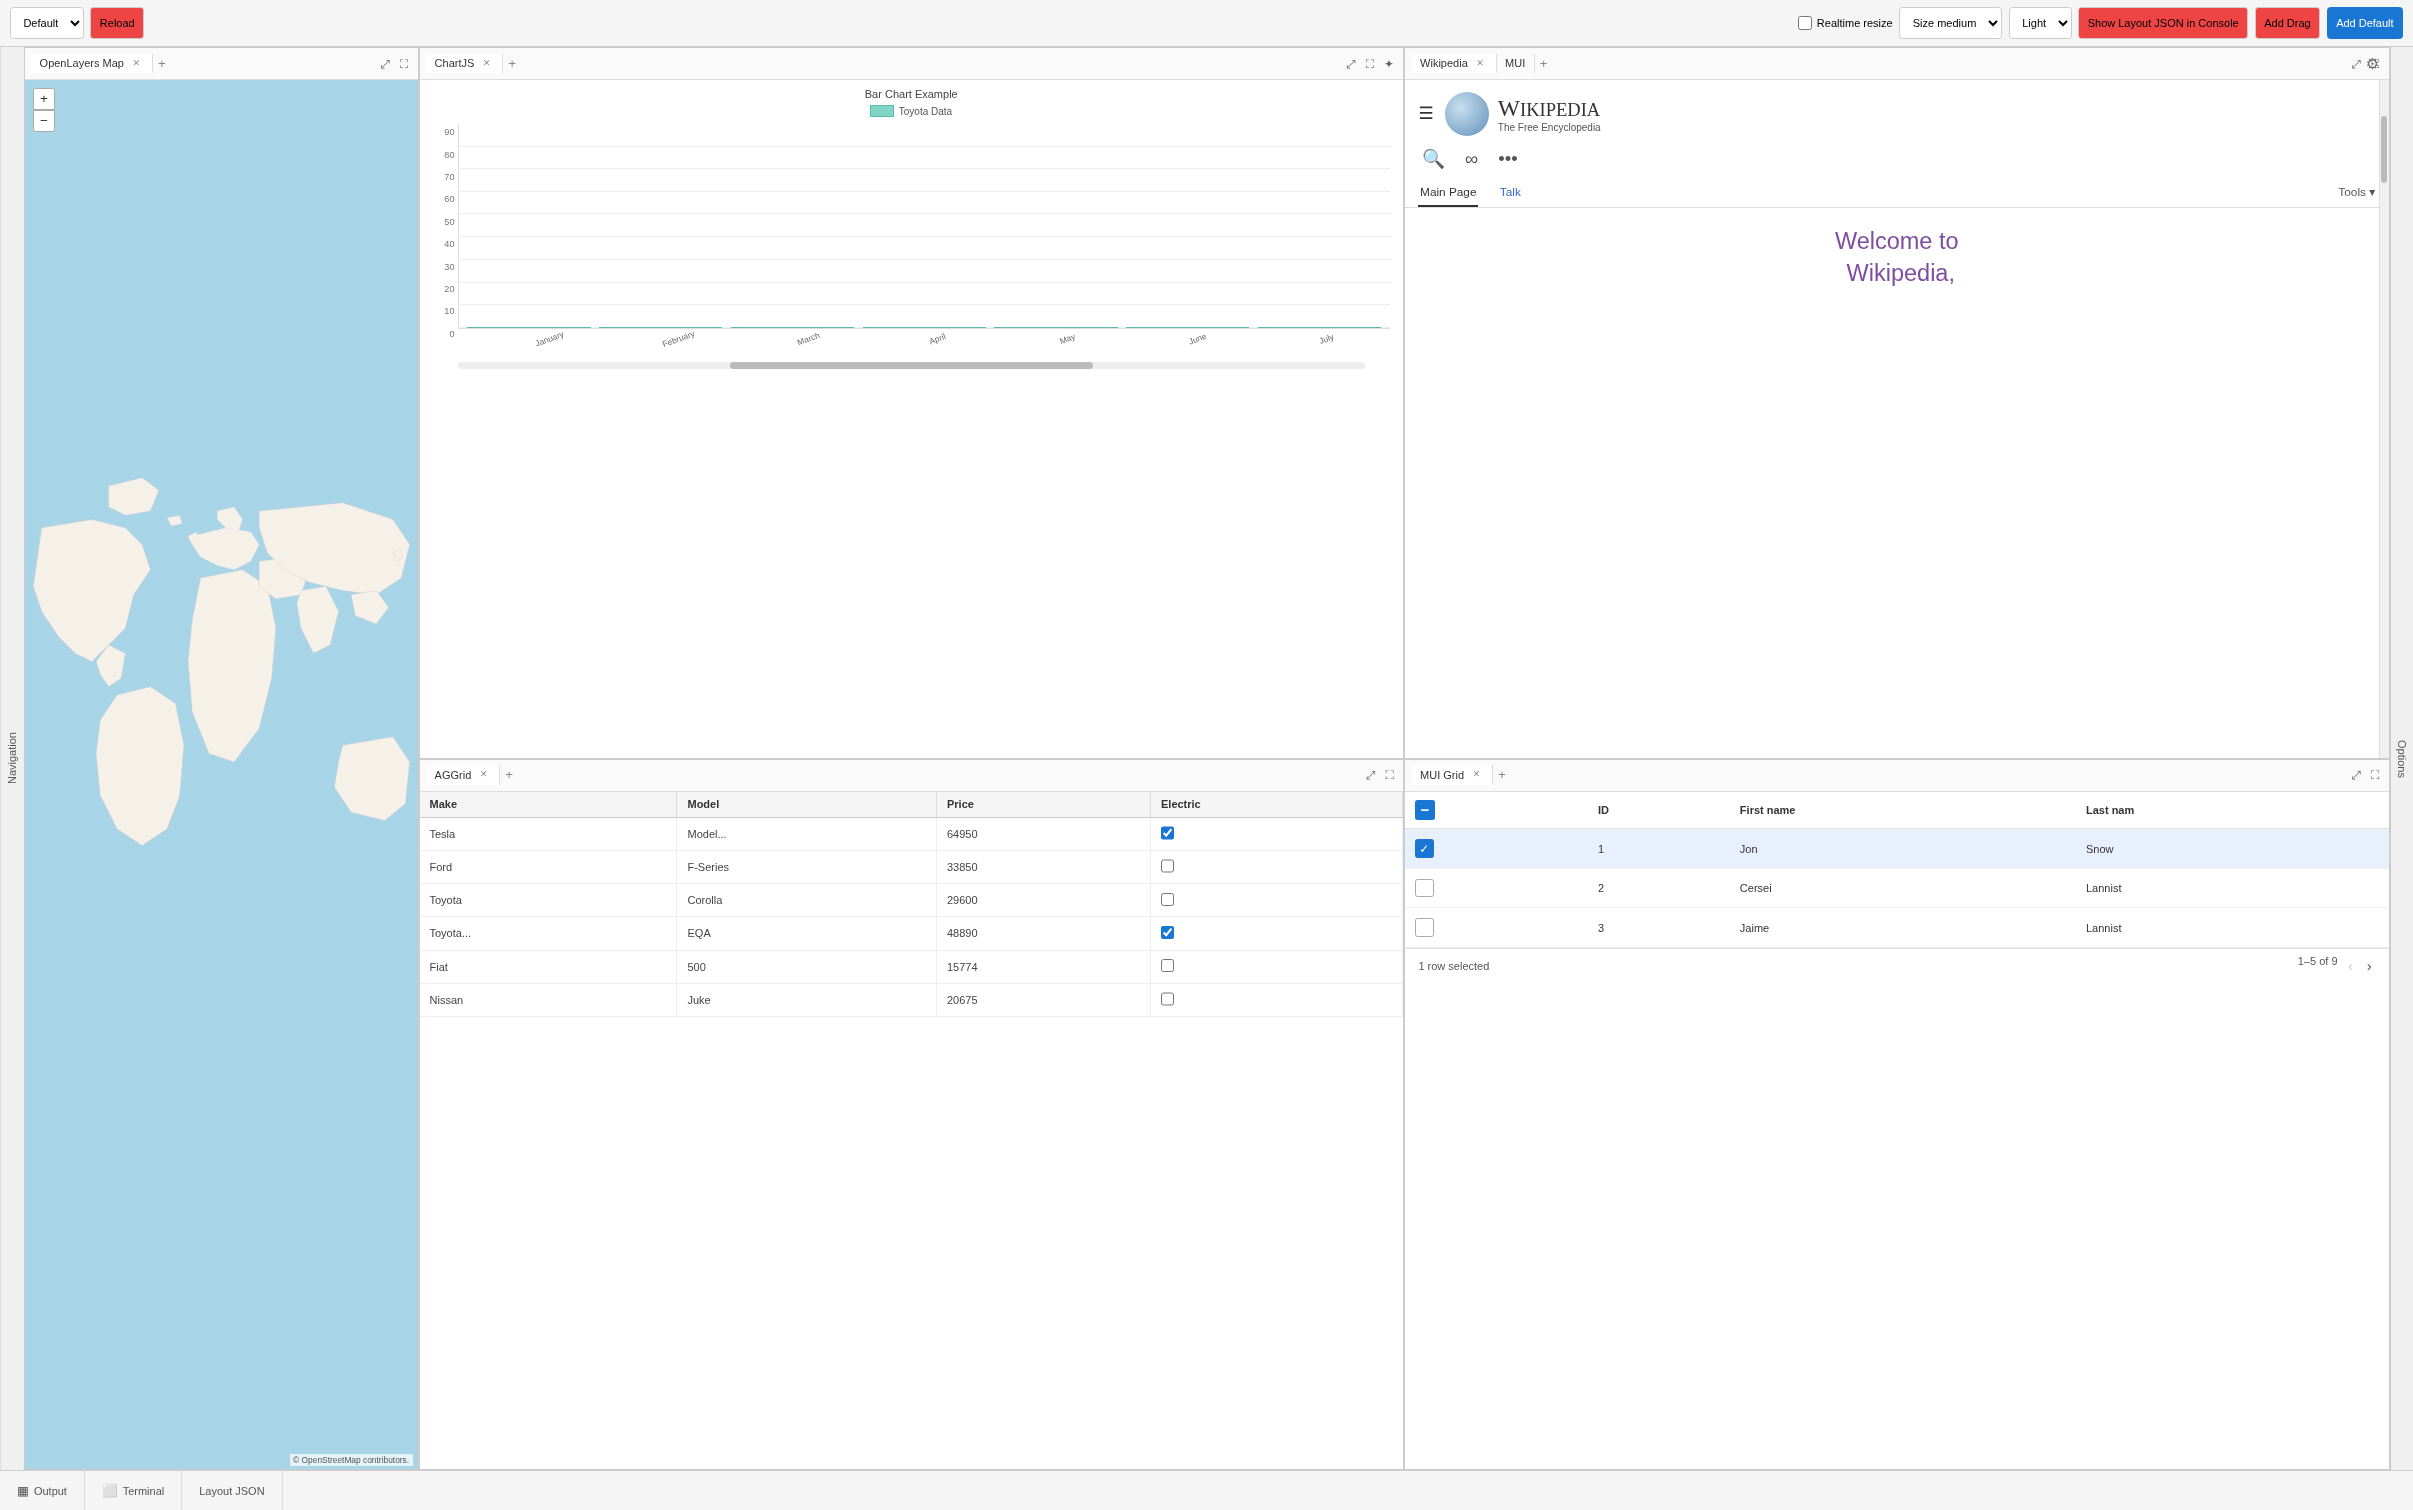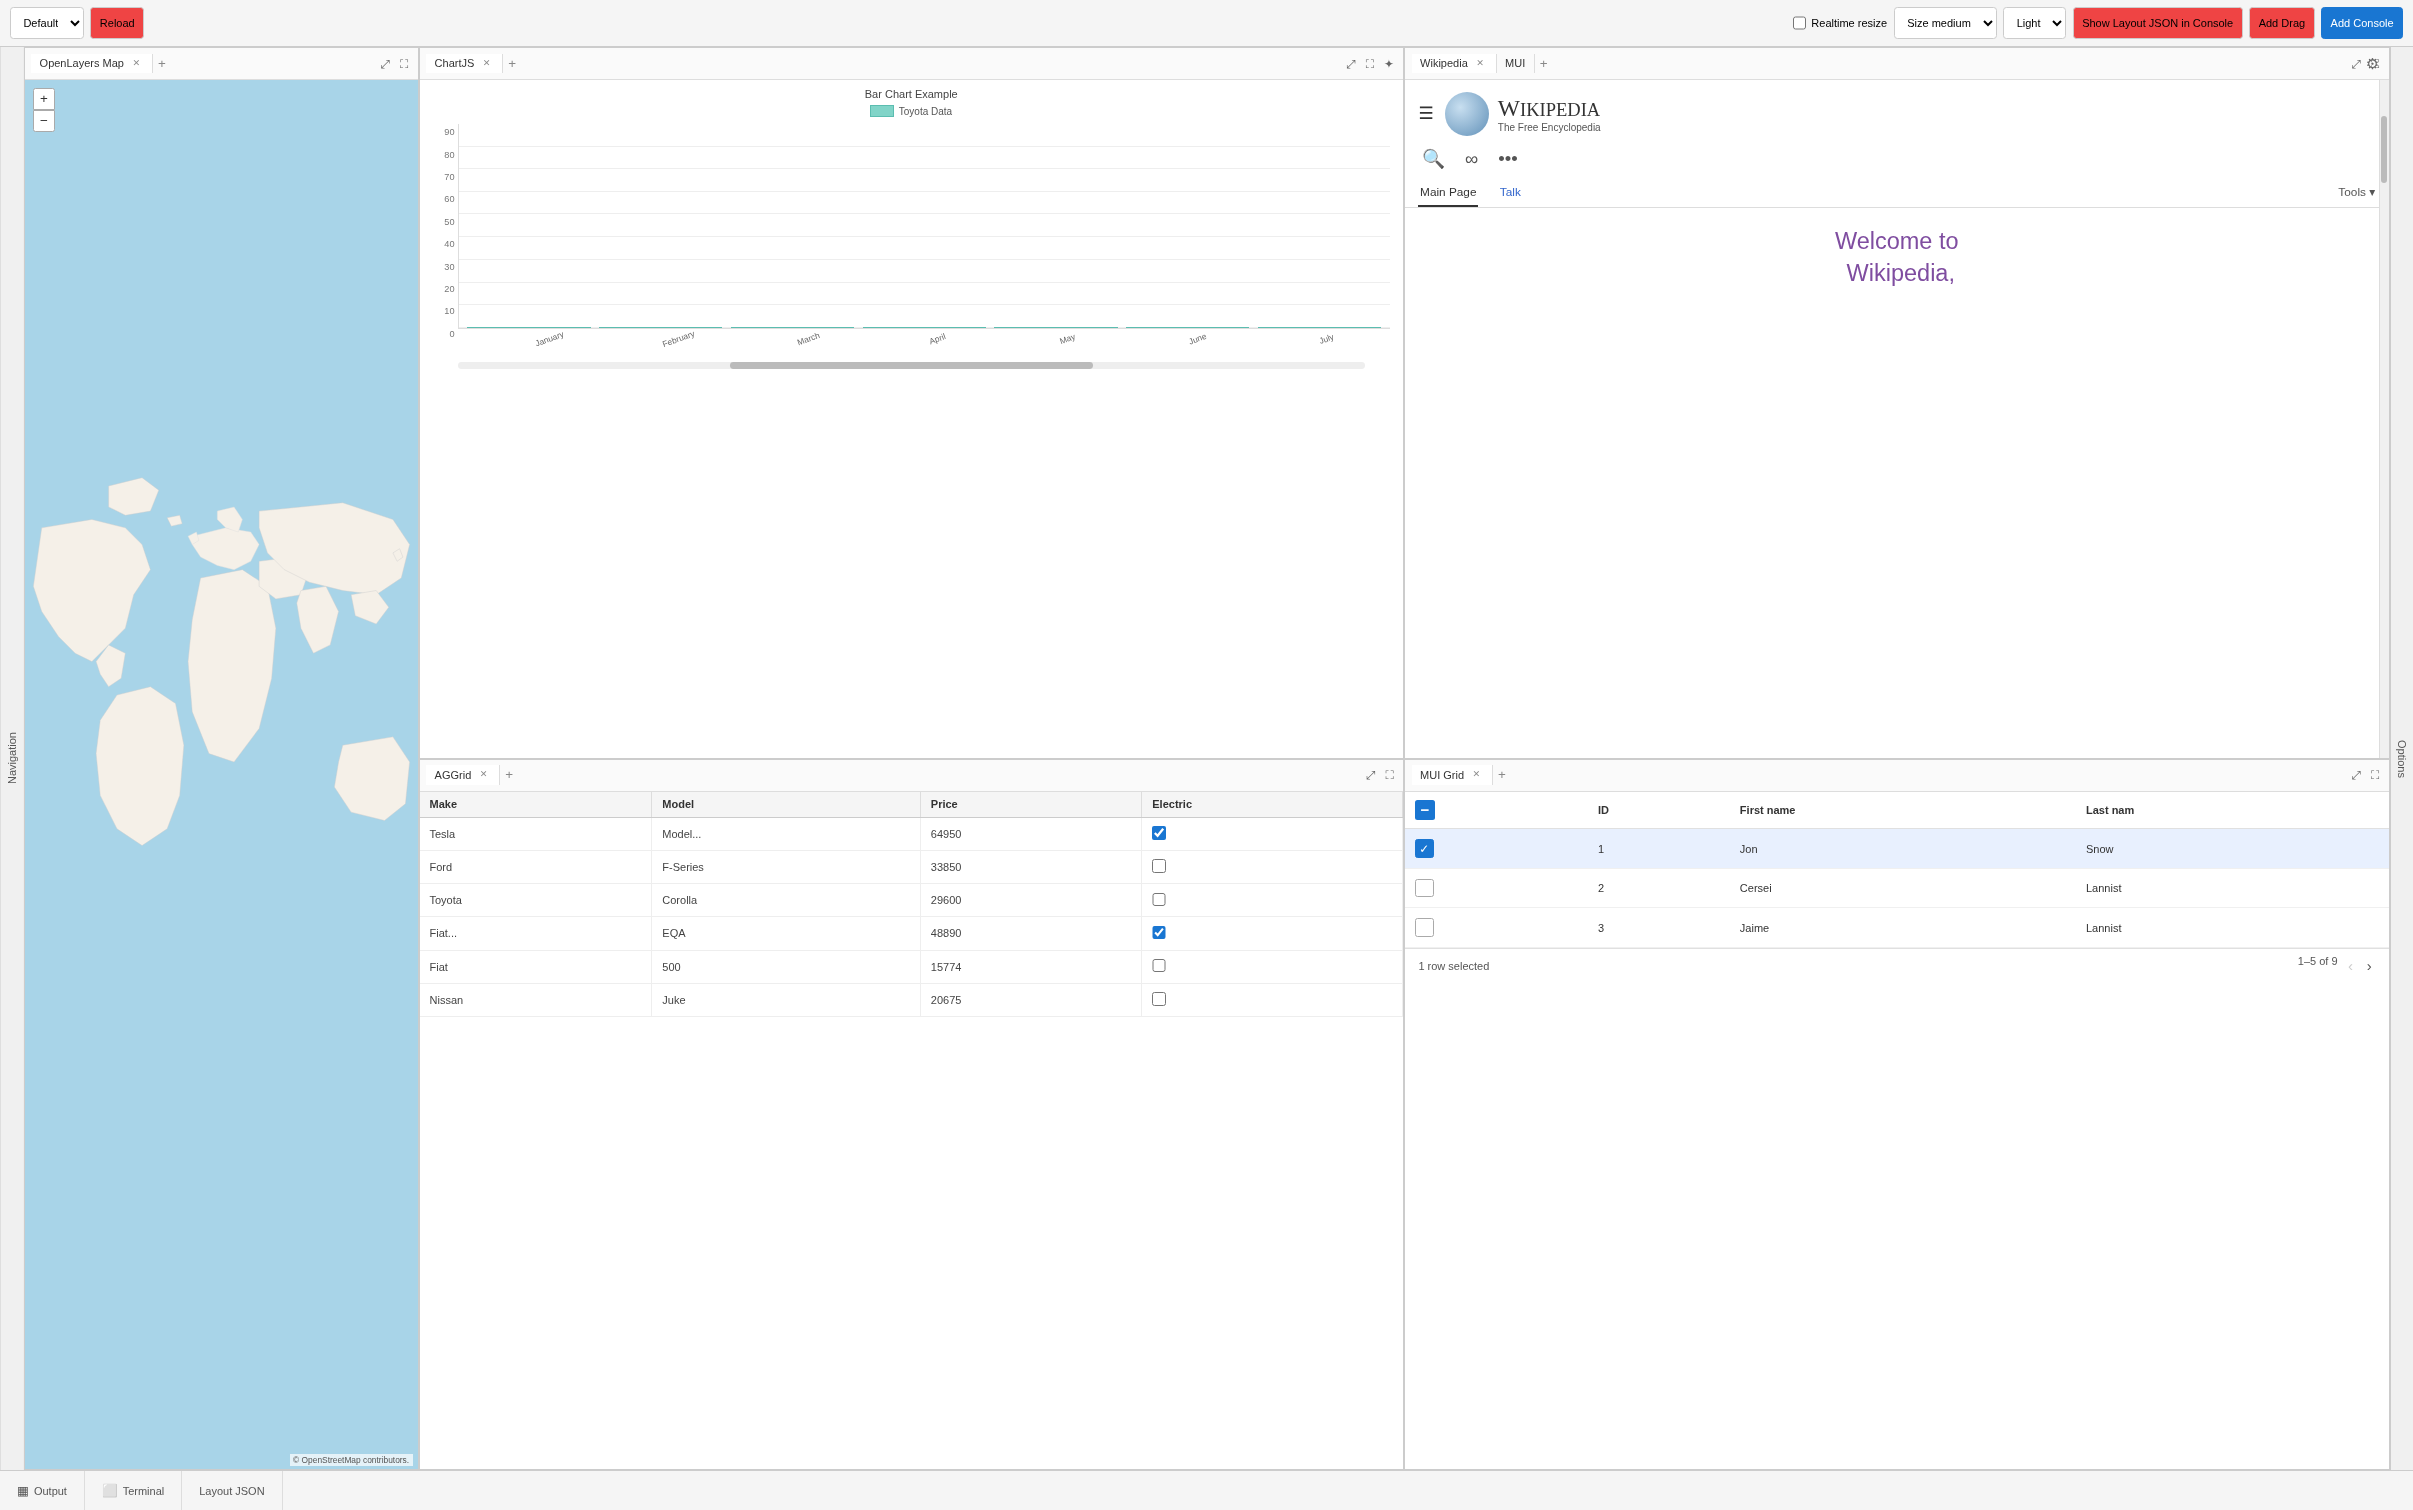--- a/index.html
+++ b/index.html
@@ -284,21 +284,21 @@
     <span>Realtime resize</span>
   </label>
   <select>
     <option>Size medium</option>
   </select>
   <select>
     <option>Light</option>
   </select>
   <button>Show Layout JSON in Console</button>
   <button>Add Drag</button>
-  <button class="primary">Add Console</button>
+  <button class="primary">Add Default</button>
 </div>
 
 <div class="main-layout">
 
   <div class="side-nav">
     <span>Navigation</span>
   </div>
 
   <div class="panels-container">
 
@@ -542,21 +542,21 @@
               <td>33850</td>
               <td><input type="checkbox" class="ag-checkbox" style=""></td>
             </tr>
             <tr>
               <td>Toyota</td>
               <td>Corolla</td>
               <td>29600</td>
               <td><input type="checkbox" class="ag-checkbox" style=""></td>
             </tr>
             <tr>
-              <td>Fiat...</td>
+              <td>Toyota...</td>
               <td>EQA</td>
               <td>48890</td>
               <td><input type="checkbox" class="ag-checkbox" checked="" style=""></td>
             </tr>
             <tr>
               <td>Fiat</td>
               <td>500</td>
               <td>15774</td>
               <td><input type="checkbox" class="ag-checkbox" style=""></td>
             </tr>

